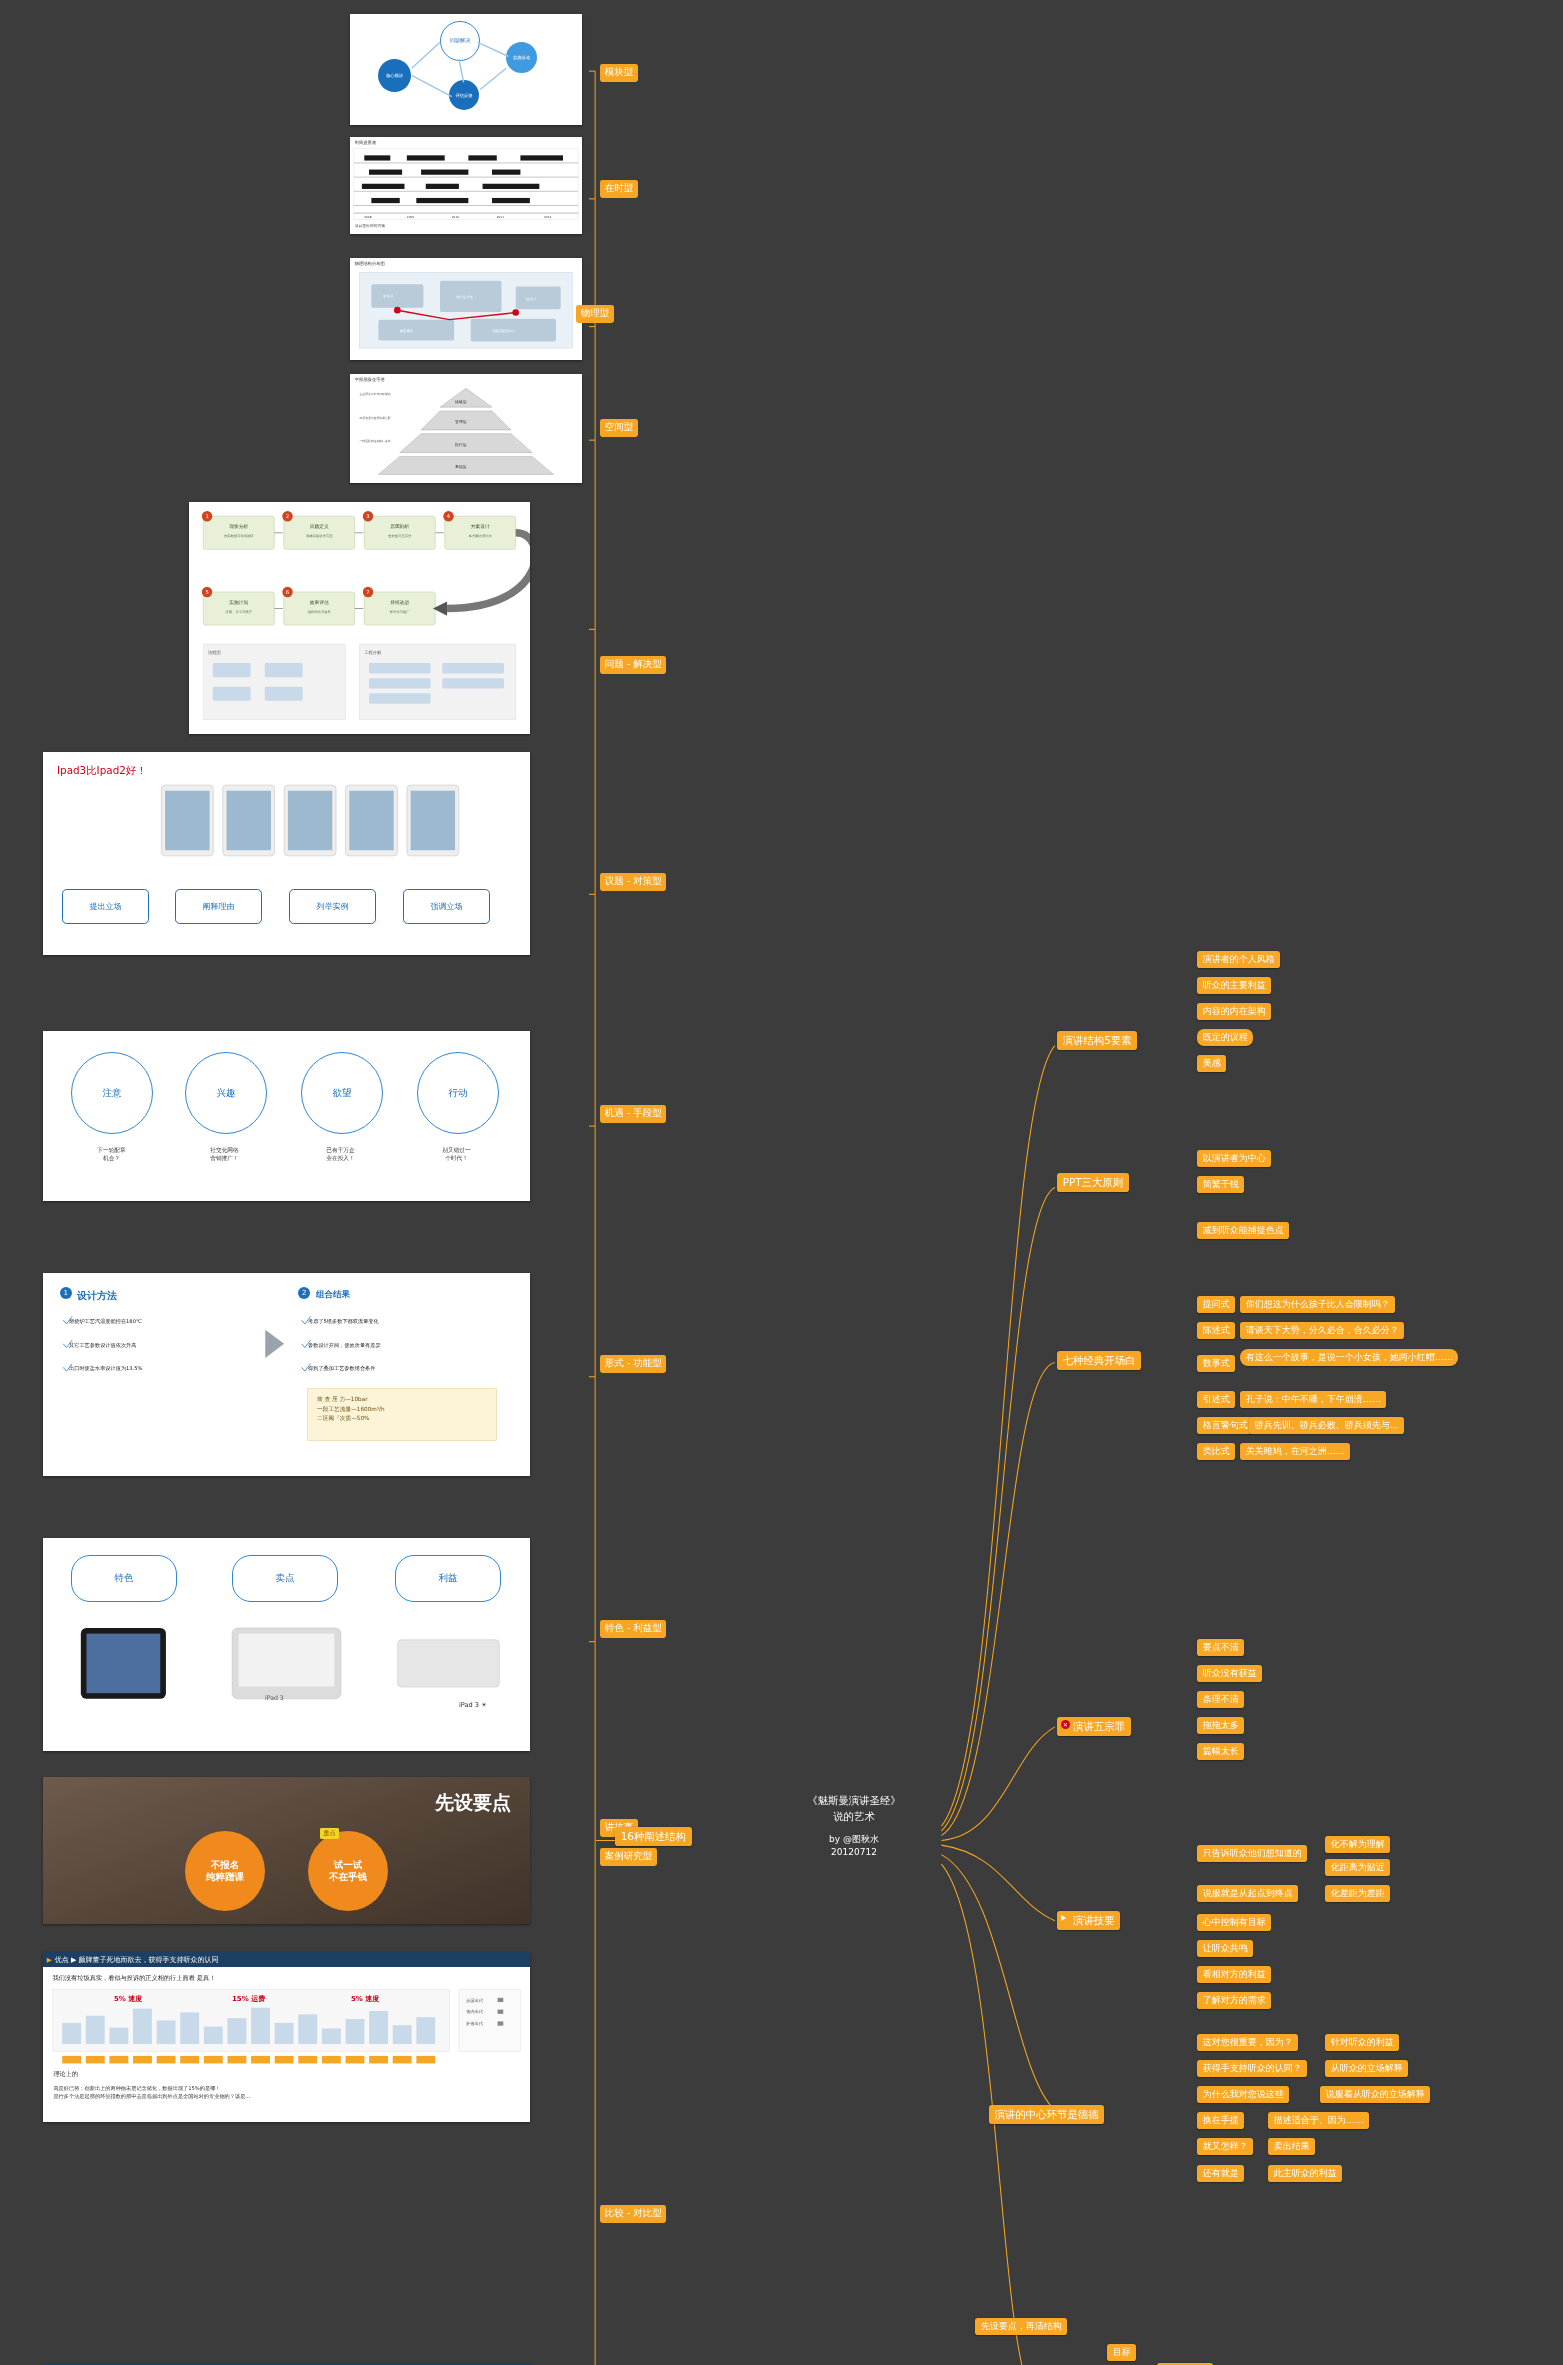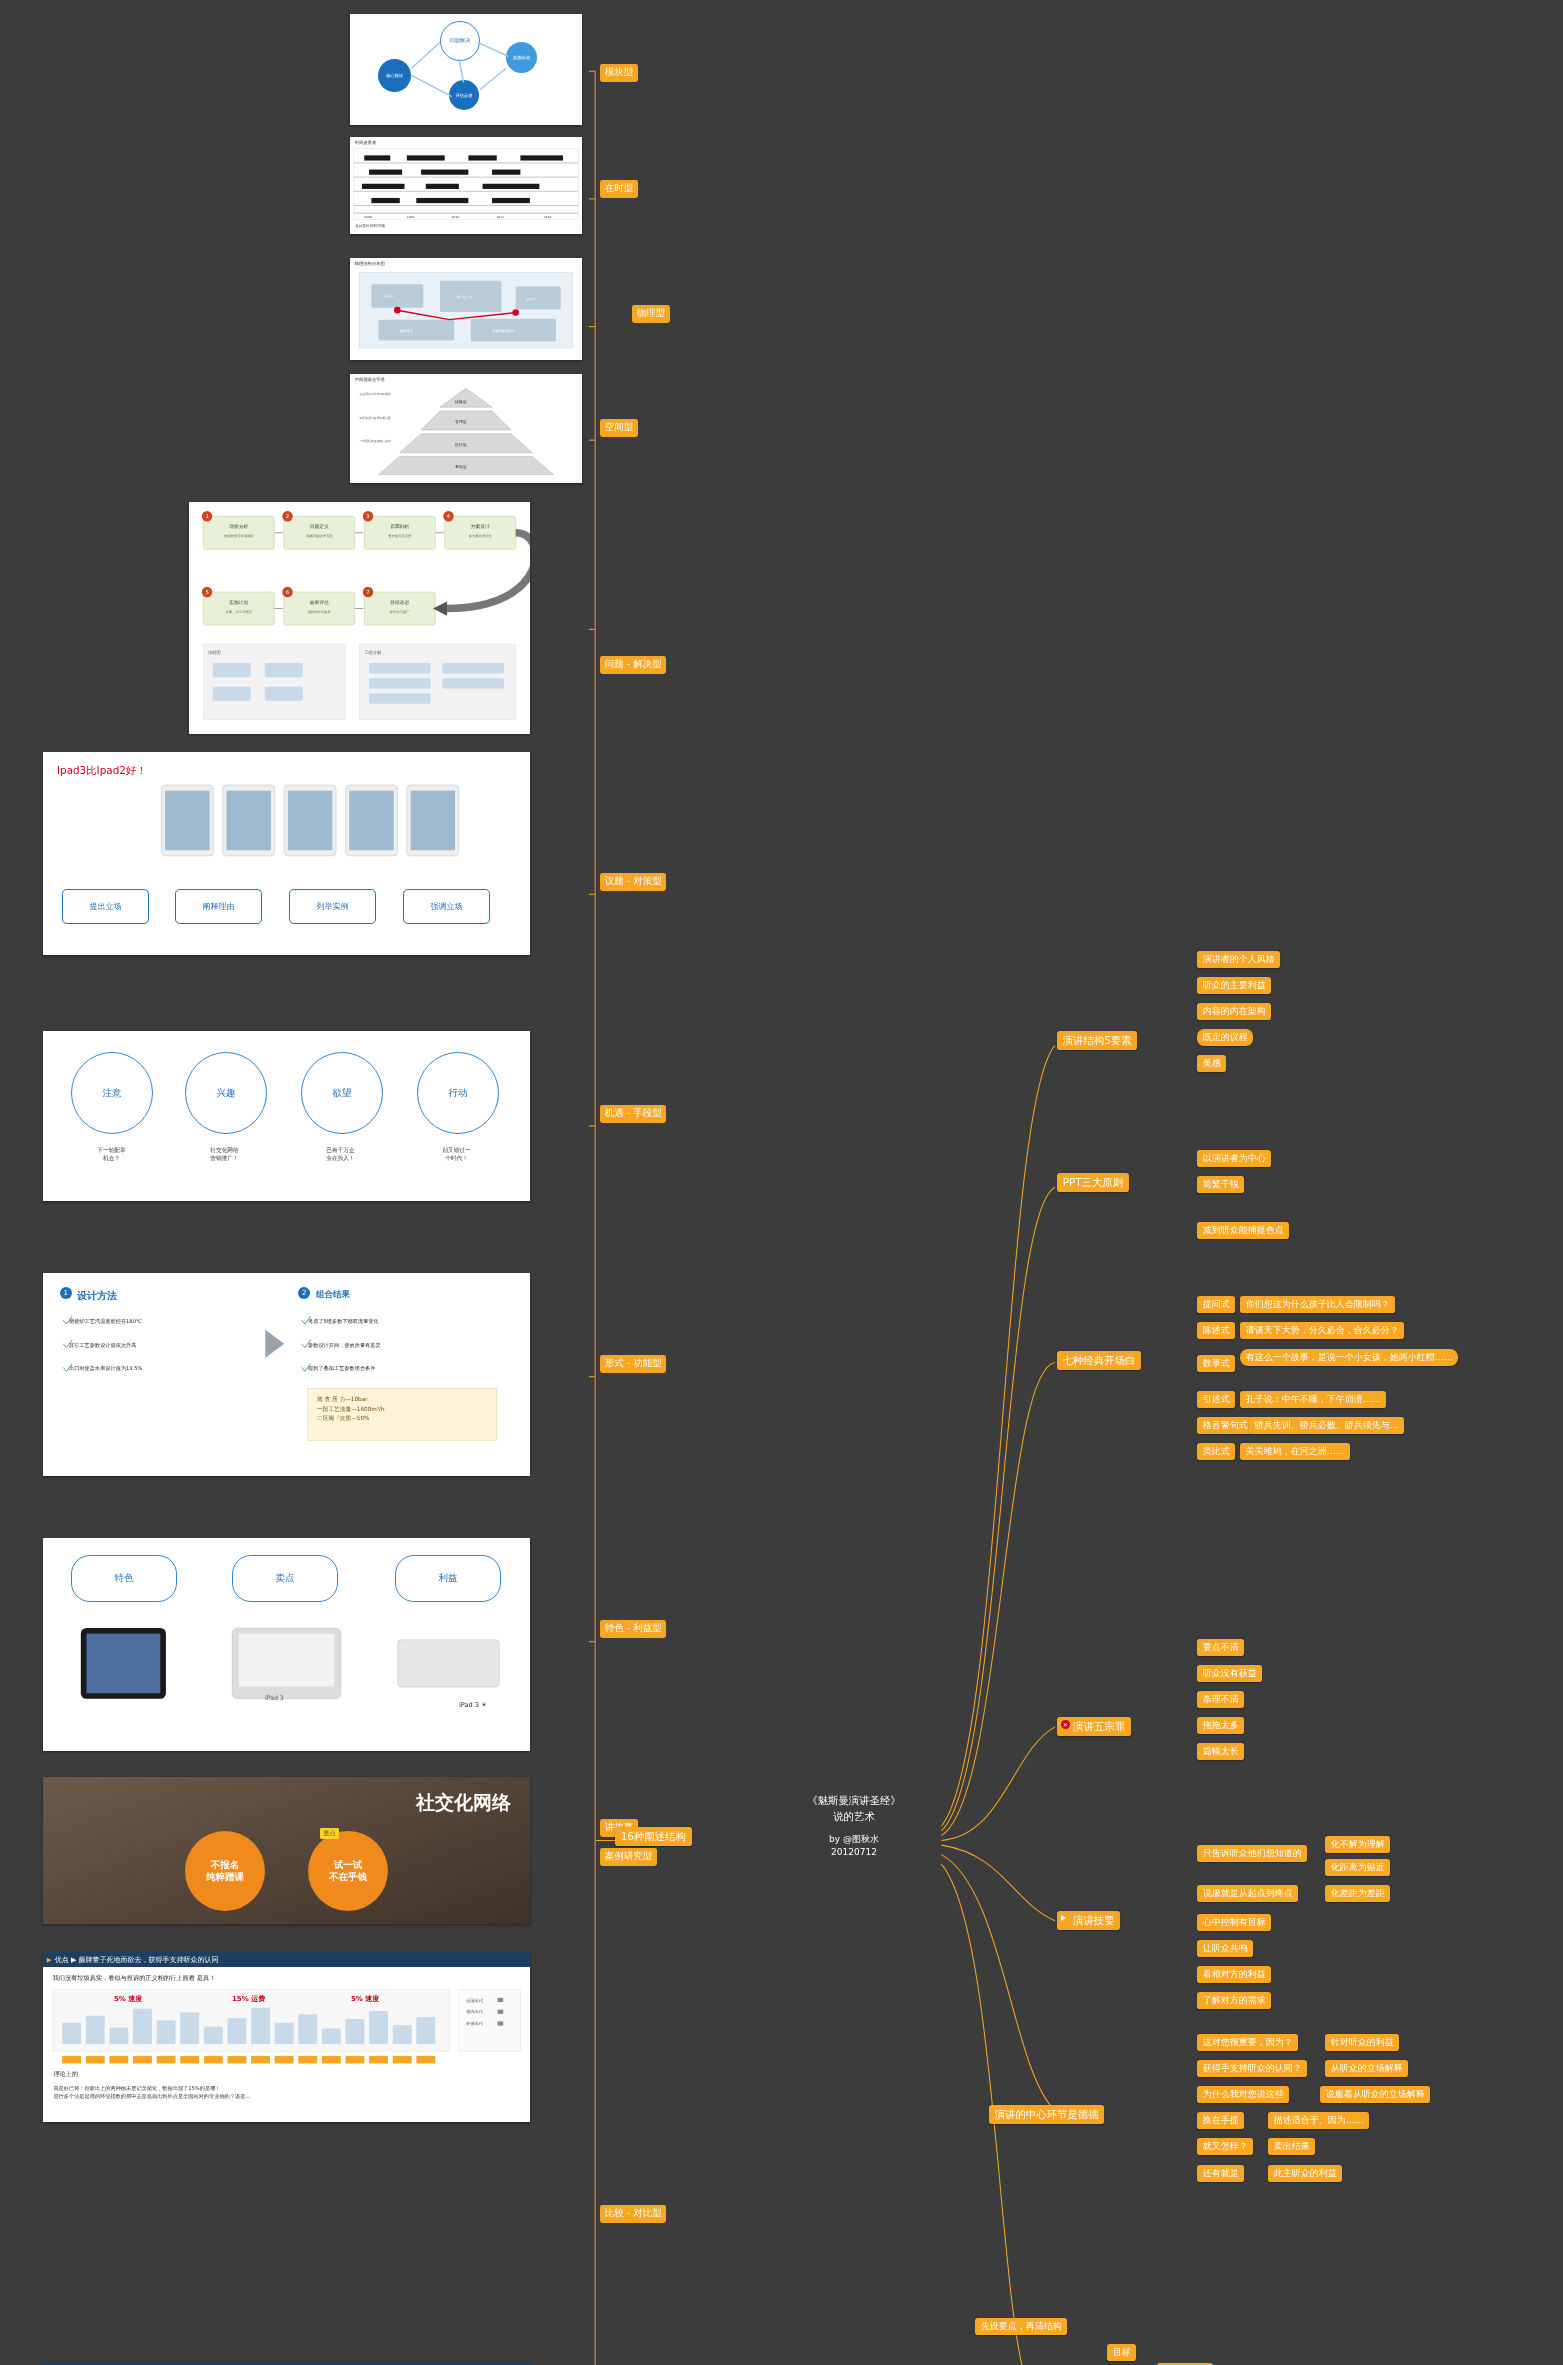--- a/index.html
+++ b/index.html
@@ -166,21 +166,21 @@
       <circle cx="350" cy="115" r="7" fill="#d0021b"></circle>
       <g fill="#fff" font-size="7">
         <text x="70" y="82">区域 A</text>
           <text x="225" y="85">核心生产区</text>
           <text x="372" y="88">区域 C</text>
         <text x="105" y="156">物流通道</text>
           <text x="300" y="156">仓储与配送中心</text>
       </g>
     </svg>
   </div>
-  <div class="label-box" style="left:632px;top:305px;">物理型</div>
+  <div class="label-box" style="left:576px;top:305px;">物理型</div>
 
   <div class="thumb" style="left:350px;top:374px;width:232px;height:109px;">
     <div style="position:absolute;left:4.7px;top:2.8px;font-size:4.3px;color:#333;">空间层级金字塔</div>
     <svg width="232" height="109" style="position:absolute;left:0;top:0;" viewBox="0 0 490 230">
       <g stroke="#999" stroke-width="0.8" fill="#d8d8d8">
         <polygon points="245,30 300,70 190,70"></polygon>
         <polygon points="190,78 300,78 340,118 150,118"></polygon>
         <polygon points="150,126 340,126 385,166 105,166"></polygon>
         <polygon points="105,174 385,174 430,212 60,212"></polygon>
       </g>
@@ -362,21 +362,21 @@
       <rect x="414" y="202" width="202" height="112" fill="#f2f2f2"></rect>
       <rect x="750" y="215" width="215" height="100" rx="8" fill="#e6e6e6" stroke="#c2c2c2"></rect>
     </svg>
     <div style="position:absolute;left:222px;top:156px;font-size:6.2px;color:#555;">iPad 3</div>
     <div style="position:absolute;left:416px;top:163px;font-size:6.6px;color:#333;">iPad 3 ☀</div>
   </div>
   <div class="label-box" style="left:600px;top:1620px;">特色 - 利益型</div>
 
   <div class="thumb" style="left:43px;top:1777px;width:487px;height:147px;background:#5c4a3c;">
     <div class="jeans" style="left:0;top:0;width:487px;height:147px;"></div>
-    <div style="position:absolute;right:19px;top:13.2px;color:#fff;font-size:19px;font-weight:bold;">社交化网络</div>
+    <div style="position:absolute;right:19px;top:13.2px;color:#fff;font-size:19px;font-weight:bold;">先设要点</div>
     <div class="orangecirc" style="left:142px;top:54px;width:80px;height:80px;white-space:pre-line;">不报名
 纯粹蹭课</div>
     <div class="orangecirc" style="left:265px;top:54px;width:80px;height:80px;white-space:pre-line;">试一试
 不在乎钱</div>
     <div style="position:absolute;left:277px;top:51px;background:#f5d427;color:#8a5a00;font-size:6.2px;padding:0.9px 3.3px;border-radius:1.4px;">重点</div>
   </div>
   <div class="label-box" style="left:600px;top:1819px;">讲故事</div>
   <div class="label-box" style="left:600px;top:1848px;">案例研究型</div>
 
   <div class="thumb" style="left:43px;top:1952px;width:487px;height:170px;">

